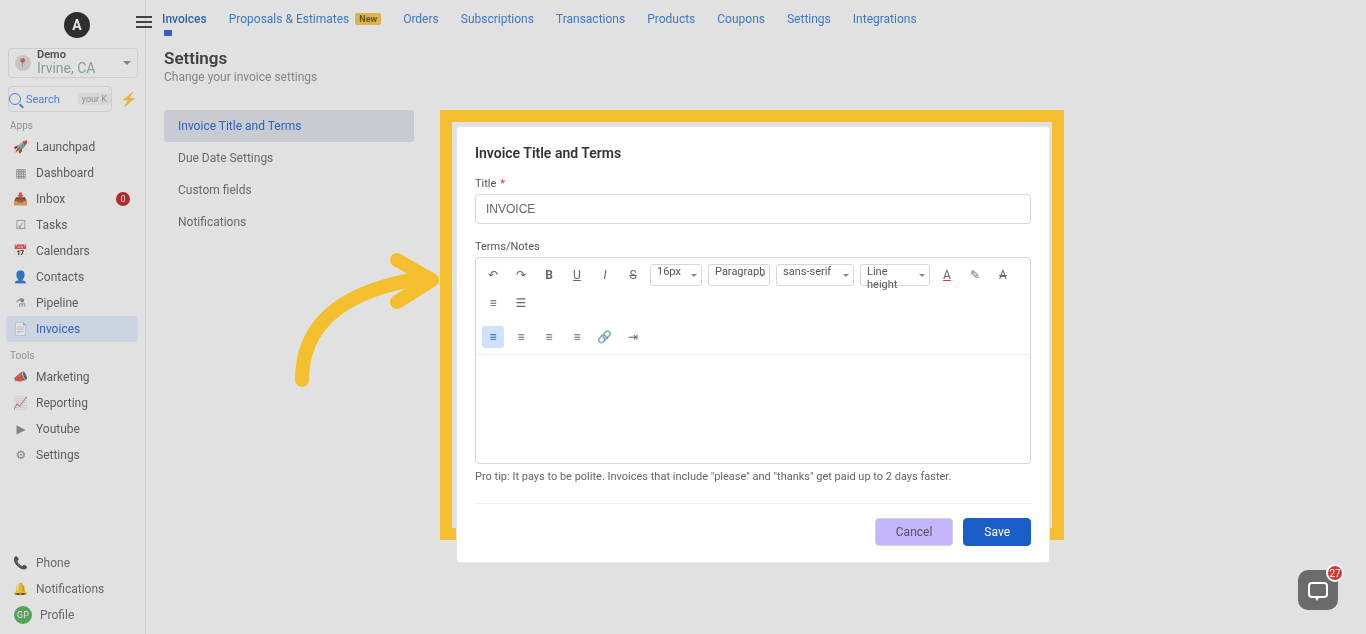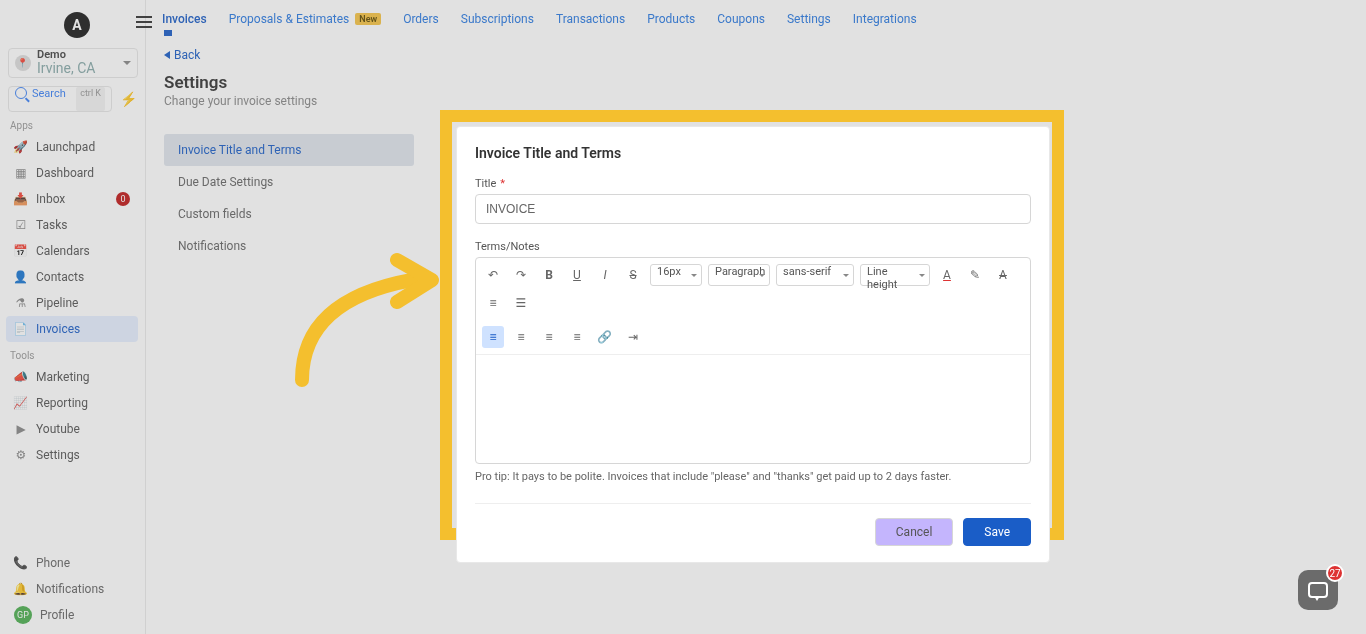--- a/index.html
+++ b/index.html
@@ -22,21 +22,21 @@
 
 
 .sidebar { position:absolute; left:0; top:0; width:146px; height:634px; background:#fff; border-right:1px solid #e9e9e9; }
 .sidebar .account-sel { position:absolute; left:8px; top:48px; width:130px; height:30px; border:1px solid #e6e6e6; border-radius:4px; display:flex; align-items:center; padding:0 6px; gap:6px; cursor:pointer; }
 .account-sel .pin { width:16px; height:16px; border-radius:50%; background:#ddd; display:flex; align-items:center; justify-content:center; font-size:9px; color:#666; }
 .account-sel .txt { flex:1; line-height:1.1; }
 .account-sel .txt b { font-size:11px; font-weight:600; color:#444; display:block; }
 .account-sel .txt small { font-size:14px; color:#8aa; }
 .account-sel .chev { width:0;height:0;border-left:4px solid transparent;border-right:4px solid transparent;border-top:4px solid #888; }
 
-.side-search { position:absolute; left:8px; top:86px; width:104px; height:26px; border:1px solid #e6e6e6; border-radius:4px; display:flex; padding:0 6px; gap:5px; }
+.side-search { position:absolute; left:8px; top:86px; width:104px; height:26px; border:1px solid #e6e6e6; border-radius:4px; display:flex; align-items:center; padding:0 0; gap:5px; }
 .side-search .mag { width:12px; height:12px; border:1.5px solid #3b82f6; border-radius:50%; position:relative; }
 .side-search .mag::after { content:""; position:absolute; width:5px; height:1.5px; background:#3b82f6; right:-4px; bottom:-2px; transform:rotate(45deg); }
 .side-search span { color:#3b82f6; font-size:11px; }
 .side-search .kbd { font-size:9px; color:#999; background:#f2f2f2; padding:1px 4px; border-radius:2px; margin-left:auto; }
 
 .side-bolt { position:absolute; left:120px; top:86px; width:18px; height:26px; display:flex; align-items:center; justify-content:center; color:#3b82f6; font-size:14px; cursor:pointer; }
 
 .side-label { position:absolute; left:10px; font-size:10px; color:#999; }
 .side-label.apps { top:120px; }
 .side-label.tools { top:350px; }
@@ -115,21 +115,21 @@
     <div class="txt">
       <b>Demo</b>
       <small>Irvine, CA</small>
     </div>
     <div class="chev"></div>
   </div>
 
   <div class="side-search">
     <div class="mag"></div>
     <span>Search</span>
-    <span class="kbd">ctrl K</span>
+    <span class="kbd">your K</span>
   </div>
   <div class="side-bolt">⚡</div>
 
   <div class="side-label apps">Apps</div>
   <div class="side-items apps-list">
     <div class="item">
         <span class="ic">🚀</span>
         <span>Launchpad</span>
       </div>
     <div class="item">
@@ -230,24 +230,20 @@
     </div>
   <div class="tab">
       <span>Settings</span>
     </div>
   <div class="tab">
       <span>Integrations</span>
     </div>
 </div>
 
 <div class="main">
-  <div class="back-link">
-    <span class="arrow"></span>
-    <span>Back</span>
-  </div>
   <div class="page-title">Settings</div>
   <div class="page-sub">Change your invoice settings</div>
 
   <div class="settings-tabs">
     <div class="stab active">
         <span>Invoice Title and Terms</span>
       </div>
     <div class="stab">
         <span>Due Date Settings</span>
       </div>

